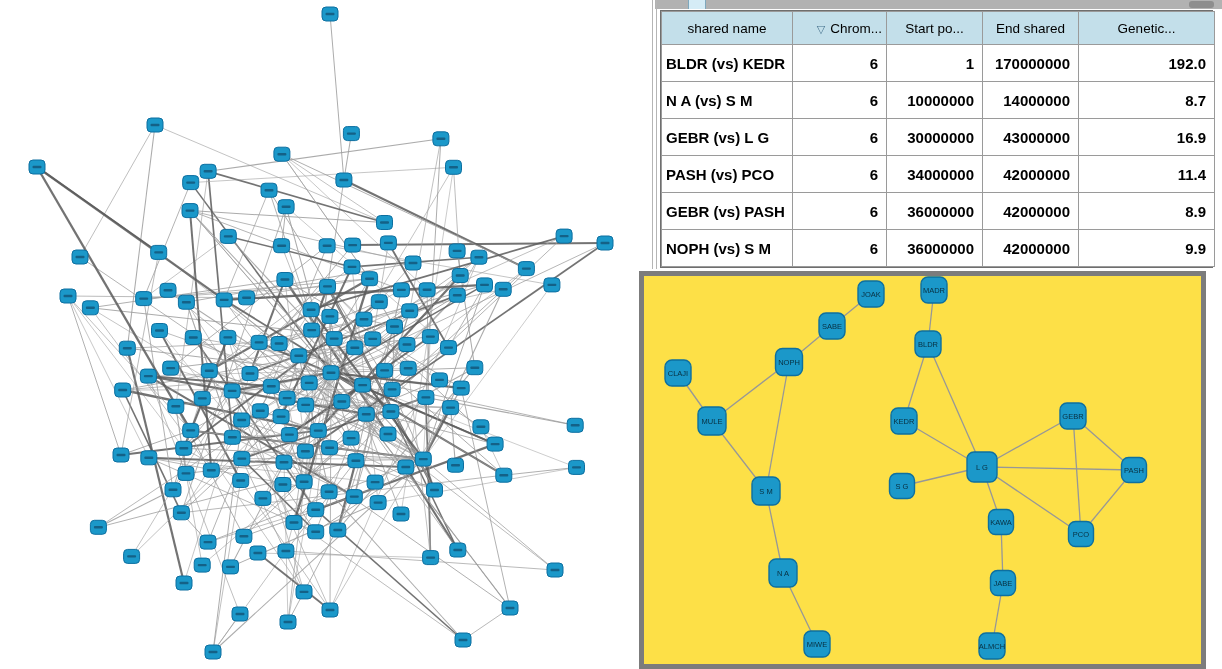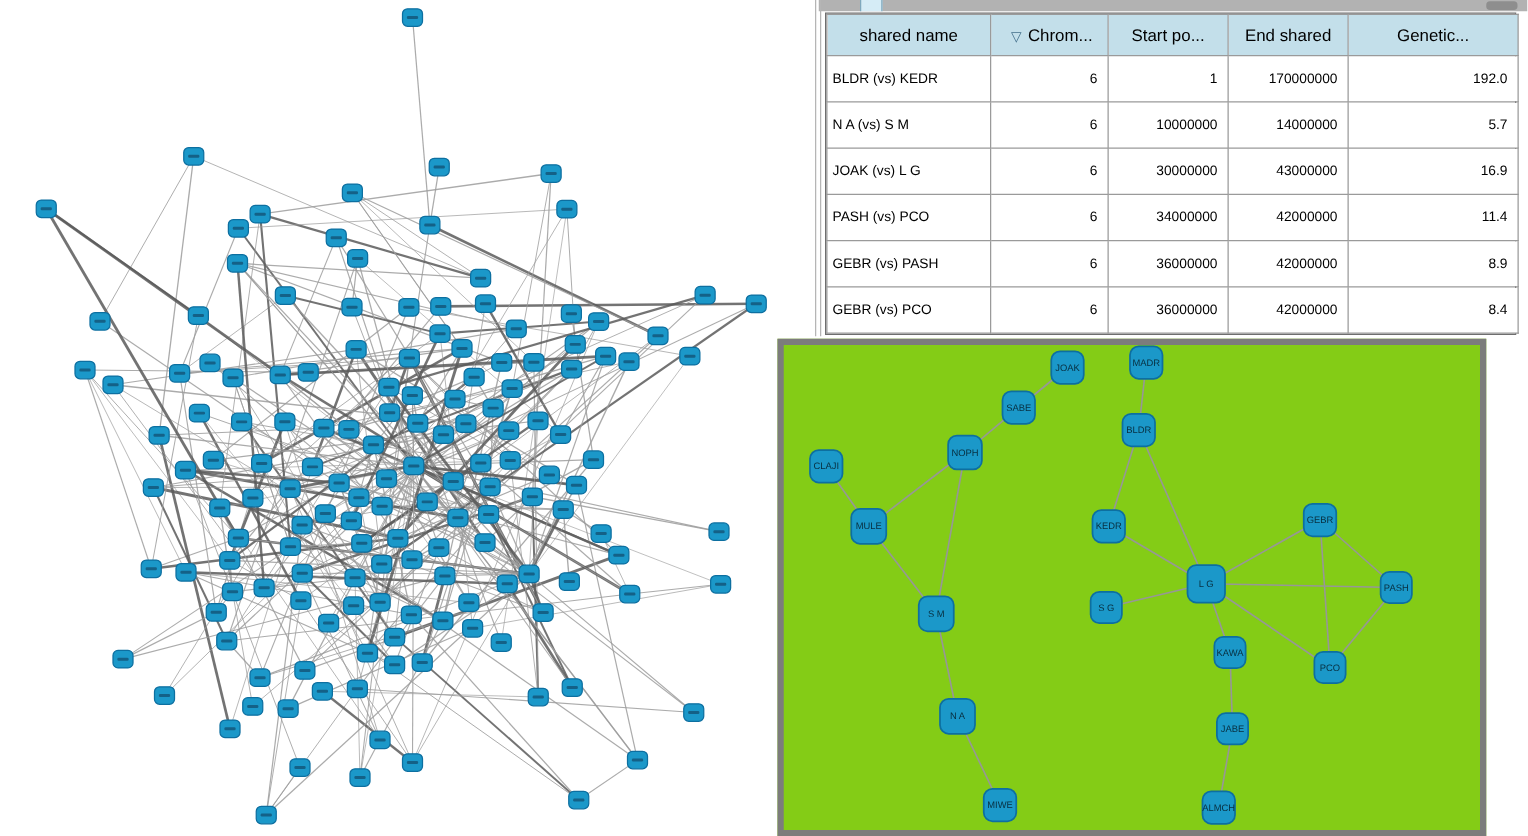--- a/index.html
+++ b/index.html
@@ -14,31 +14,31 @@
   #tab-fragment{position:absolute;left:33px;top:0;width:18px;height:9px;background:#d5ecf6;
     border-left:1px solid #7fa8bd;border-right:1px solid #7fa8bd;box-sizing:border-box;}
   #strip-thumb{position:absolute;left:534px;top:1px;width:25px;height:7px;background:#8e8e8e;border-radius:3px;}
   .vline{position:absolute;top:0;width:1px;height:269px;background:#b5b5b5;}
   #vline1{left:652px;} #vline2{left:656px;}
 
   
   #table-wrap{position:absolute;left:660px;top:10px;width:553px;height:258px;background:#fff;
     border:1px solid #6e6e6e;box-sizing:border-box;}
   table{border-collapse:collapse;table-layout:fixed;width:100%;height:100%;}
-  th,td{border:1px solid #9a9a9a;overflow:hidden;white-space:nowrap;font-size:11px;color:#000;}
+  th,td{border:1px solid #9a9a9a;overflow:hidden;white-space:nowrap;font-size:15px;color:#000;font-weight:bold;}
   thead th{background:#c3dfea;height:32px;font-weight:400;font-size:13.5px;text-align:center;padding:0 4px;}
-  th.col-chrom{text-align:center;padding-left:8px;margin-left:37px;}
+  th.col-chrom{text-align:right;padding-left:8px;margin-left:37px;}
   td{height:22px;padding:0 8px;background:#fff;}
   td.c0{text-align:left;padding:0 4px;}
   td.c1,td.c2,td.c3,td.c4{text-align:right;}
   .filter-glyph{color:#44708c;font-size:11px;margin-right:5px;}
 
   
-  #small-panel{position:absolute;left:622px;top:271px;width:567px;height:398px;
-    border:5px solid #7c7c7c;box-sizing:border-box;background:#84cc16;}
+  #small-panel{position:absolute;left:639px;top:271px;width:567px;height:398px;
+    border:5px solid #7c7c7c;box-sizing:border-box;background:#fde047;}
   #small-net{position:absolute;left:0;top:0;width:557px;height:388px;}
 </style>
 </head>
 <body>
 
 <div id="app">
 
   <svg id="big-net" viewBox="0 0 655 669" xmlns="http://www.w3.org/2000/svg">
       <line x1="80.0" y1="257.0" x2="287.1" y2="398.1" stroke="#9c9c9c" stroke-width="0.89" stroke-opacity="0.85"></line>
       <line x1="68.0" y1="296.0" x2="183.8" y2="448.3" stroke="#9c9c9c" stroke-width="0.64" stroke-opacity="0.85"></line>
@@ -703,49 +703,49 @@
             <td class="c1">6</td>
             <td class="c2">1</td>
             <td class="c3">170000000</td>
             <td class="c4">192.0</td>
           </tr>
           <tr>
             <td class="c0">N A (vs) S M</td>
             <td class="c1">6</td>
             <td class="c2">10000000</td>
             <td class="c3">14000000</td>
-            <td class="c4">5.7</td>
+            <td class="c4">8.7</td>
           </tr>
           <tr>
-            <td class="c0">JOAK (vs) L G</td>
+            <td class="c0">GEBR (vs) L G</td>
             <td class="c1">6</td>
             <td class="c2">30000000</td>
             <td class="c3">43000000</td>
             <td class="c4">16.9</td>
           </tr>
           <tr>
             <td class="c0">PASH (vs) PCO</td>
             <td class="c1">6</td>
             <td class="c2">34000000</td>
             <td class="c3">42000000</td>
             <td class="c4">11.4</td>
           </tr>
           <tr>
             <td class="c0">GEBR (vs) PASH</td>
             <td class="c1">6</td>
             <td class="c2">36000000</td>
             <td class="c3">42000000</td>
             <td class="c4">8.9</td>
           </tr>
           <tr>
-            <td class="c0">GEBR (vs) PCO</td>
+            <td class="c0">NOPH (vs) S M</td>
             <td class="c1">6</td>
             <td class="c2">36000000</td>
             <td class="c3">42000000</td>
-            <td class="c4">8.4</td>
+            <td class="c4">9.9</td>
           </tr>
         </tbody>
     </table>
   </div>
 
   <div id="small-panel">
     <svg id="small-net" viewBox="660 276 557 388" xmlns="http://www.w3.org/2000/svg">
         <line x1="887" y1="294" x2="848" y2="326" stroke="#979797" stroke-width="1.3"></line>
         <line x1="848" y1="326" x2="805" y2="362" stroke="#979797" stroke-width="1.3"></line>
         <line x1="805" y1="362" x2="728" y2="421" stroke="#979797" stroke-width="1.3"></line>

